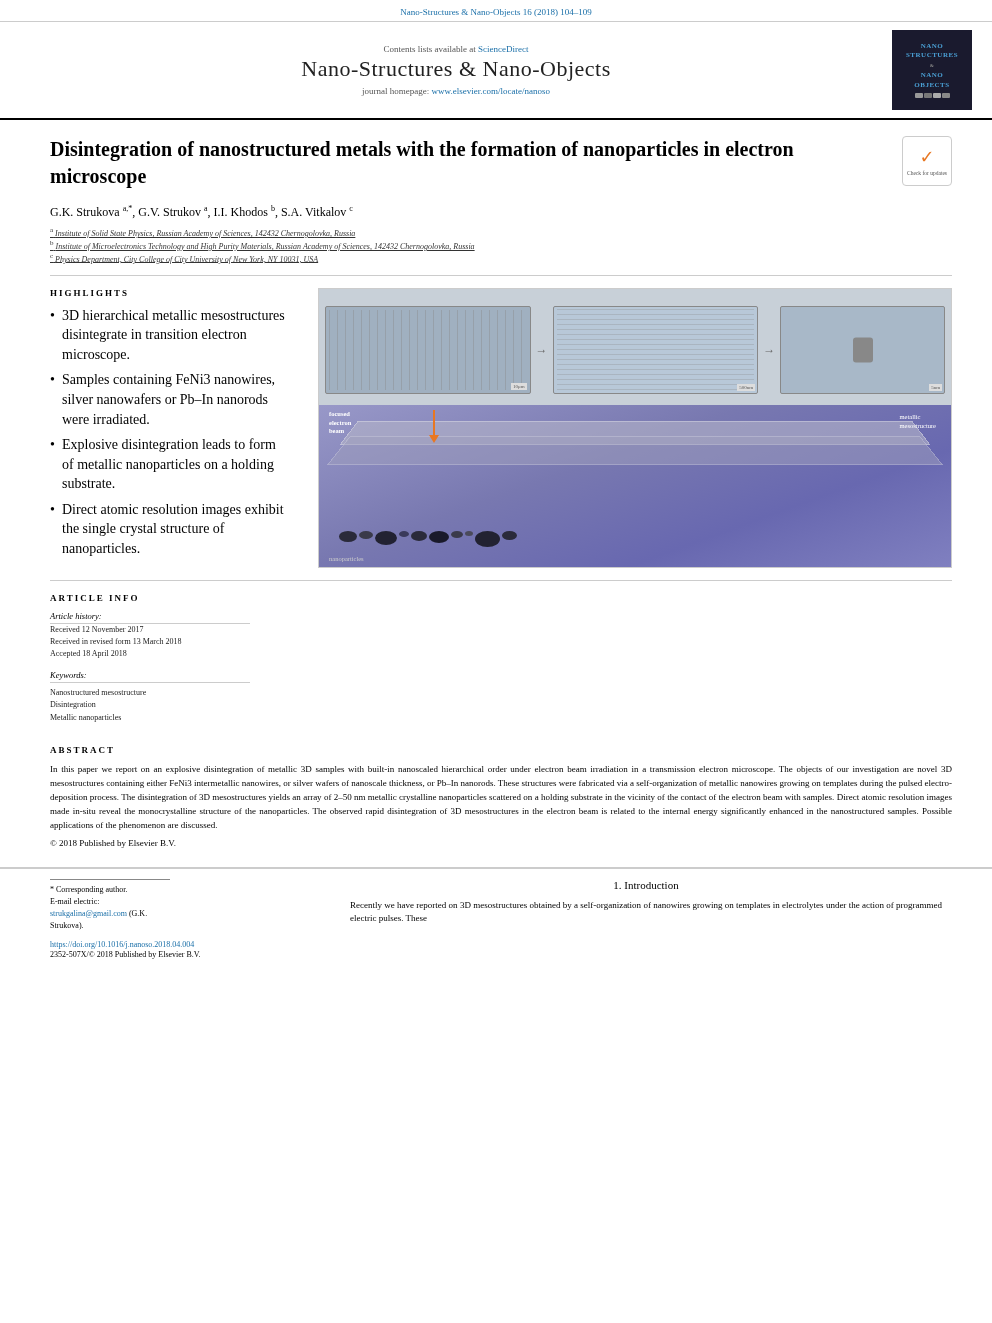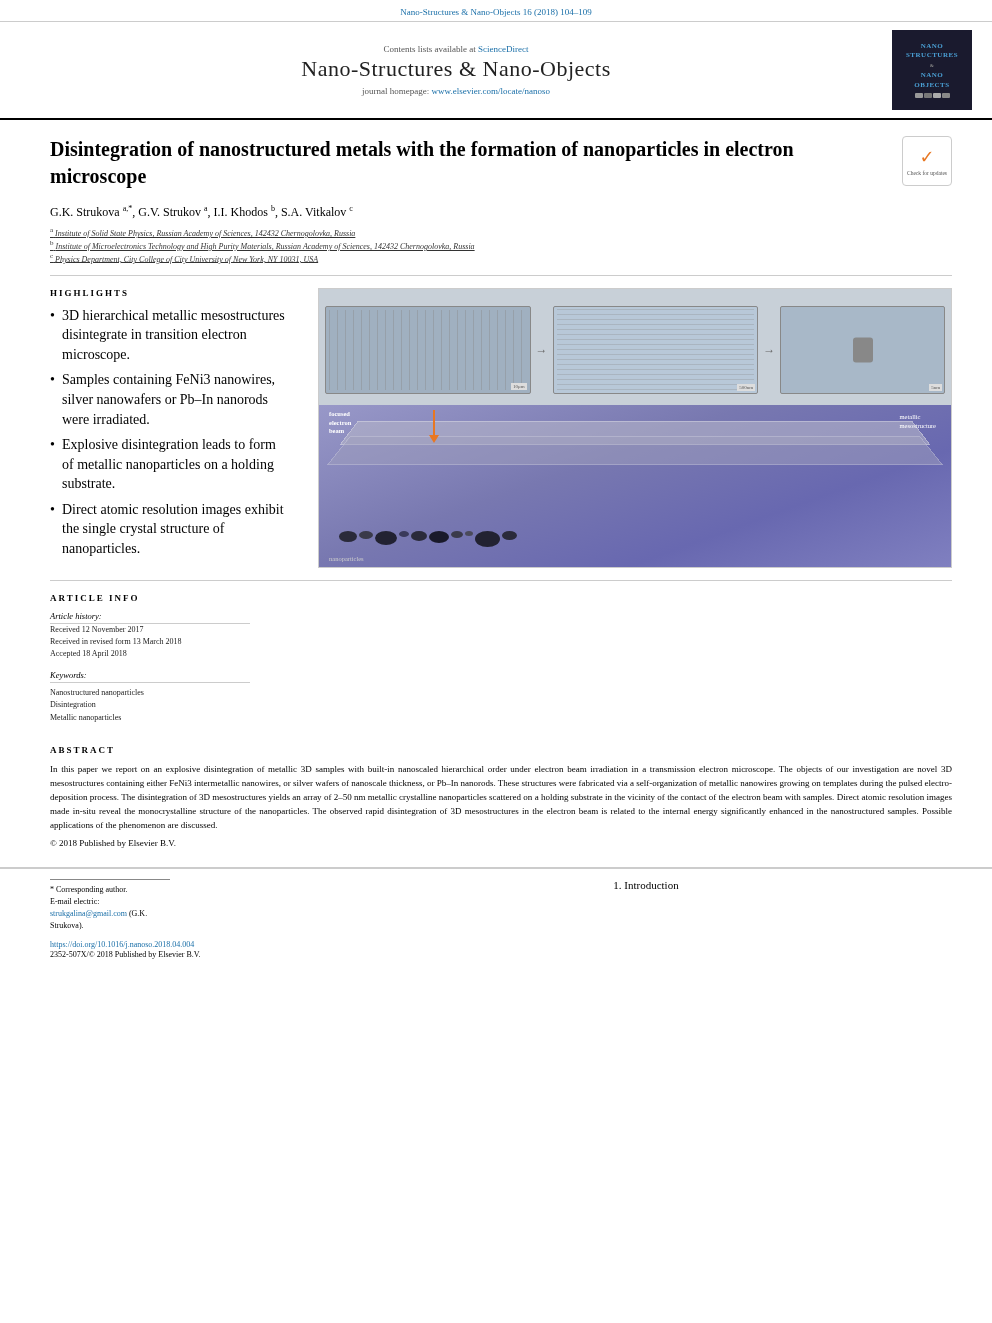--- a/index.html
+++ b/index.html
@@ -449,21 +449,21 @@
 
       <div class="info-section">
         <h4>Article history:</h4>
         <p>Received 12 November 2017</p>
         <p>Received in revised form 13 March 2018</p>
         <p>Accepted 18 April 2018</p>
       </div>
 
       <div class="keywords-section">
         <h4>Keywords:</h4>
-        <p>Nanostructured nanoparticles</p>
+        <p>Nanostructured mesostructure</p>
         <p>Disintegration</p>
         <p>Metallic nanoparticles</p>
       </div>
     </div>
 
     <div class="abstract-col">
       <h3>ABSTRACT</h3>
       <p>In this paper we report on an explosive disintegration of metallic 3D samples with built-in nanoscaled hierarchical order under electron beam irradiation in a transmission electron microscope. The objects of our investigation are novel 3D mesostructures containing either FeNi3 intermetallic nanowires, or silver wafers of nanoscale thickness, or Pb–In nanorods. These structures were fabricated via a self-organization of metallic nanowires growing on templates during the pulsed electro-deposition process. The disintegration of 3D mesostructures yields an array of 2–50 nm metallic crystalline nanoparticles scattered on a holding substrate in the vicinity of the contact of the electron beam with samples. Direct atomic resolution images made in-situ reveal the monocrystalline structure of the nanoparticles. The observed rapid disintegration of 3D mesostructures in the electron beam is related to the internal energy significantly enhanced in the nanostructured samples. Possible applications of the phenomenon are discussed.</p>
       <p class="abstract-copyright">© 2018 Published by Elsevier B.V.</p>
     </div>
@@ -482,14 +482,15 @@
       </p>
     </div>
     <div class="footnote-doi">
       <a href="#">https://doi.org/10.1016/j.nanoso.2018.04.004</a><br>
       <p>2352-507X/© 2018 Published by Elsevier B.V.</p>
     </div>
   </div>
 
   <div class="introduction-col">
     <h2>1. Introduction</h2>
+    <p>Recently we have reported on 3D mesostructures obtained by a self-organization of nanowires growing on templates in electrolytes under the action of programmed electric pulses. These</p>
   </div>
 </div>
 
 </body></html>

